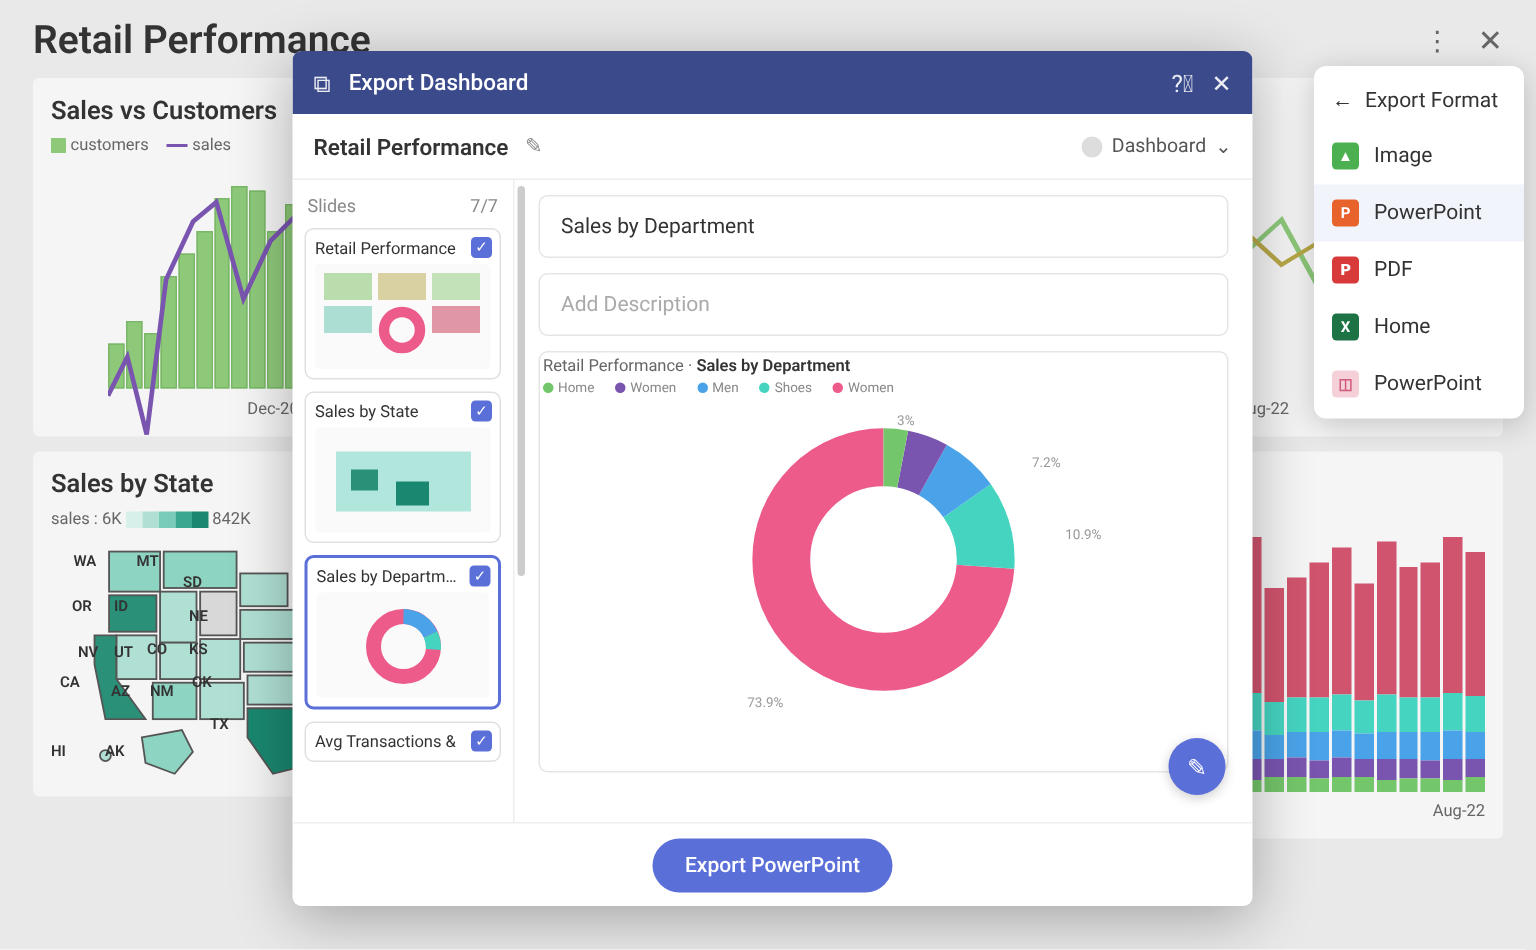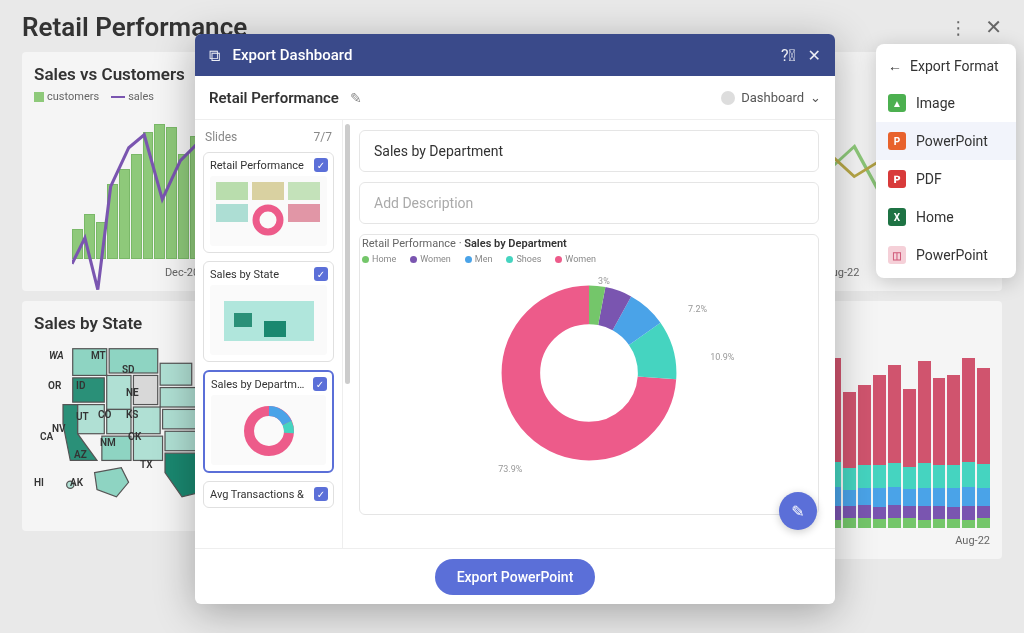--- a/index.html
+++ b/index.html
@@ -150,20 +150,26 @@
         <svg width="100%" height="150" viewBox="0 0 120 100" preserveAspectRatio="none">
           <polyline points="0,20 15,50 25,35 35,60 45,30 55,40 65,25 75,55 85,35 95,50 105,30 118,45" fill="none" stroke="#8ec97a" stroke-width="1.5"></polyline>
           <polyline points="0,40 15,30 25,55 35,40 45,50 55,30 65,45 75,35 85,55 95,38 105,48 118,35" fill="none" stroke="#b8a848" stroke-width="1.5"></polyline>
         </svg>
         <div class="mini-xlabel">Aug-22</div>
       </div>
     </div>
 
     <div class="bg-card map-card">
       <div class="bg-card-title">Sales by State</div>
+      <div class="map-legend">
+        <span>sales :</span>
+        <span>6K</span>
+        <span class="sq" style="background:#d8f0ea"></span><span class="sq" style="background:#b0e0d4"></span><span class="sq" style="background:#7accba"></span><span class="sq" style="background:#3aa890"></span><span class="sq" style="background:#1a8870"></span>
+        <span>842K</span>
+      </div>
       <div style="position:relative; height:170px;">
         <svg viewBox="0 0 200 140" width="100%" height="100%">
           <rect x="10" y="8" width="28" height="22" fill="#8ed4c2" stroke="#555"></rect>
           <rect x="40" y="8" width="40" height="20" fill="#8ed4c2" stroke="#555"></rect>
           <rect x="10" y="32" width="26" height="20" fill="#2a9078" stroke="#555"></rect>
           <rect x="38" y="30" width="20" height="28" fill="#b0e0d4" stroke="#555"></rect>
           <rect x="82" y="20" width="26" height="18" fill="#b0e0d4" stroke="#555"></rect>
           <rect x="60" y="30" width="20" height="24" fill="#d8d8d8" stroke="#555"></rect>
           <rect x="82" y="40" width="30" height="16" fill="#b0e0d4" stroke="#555"></rect>
           <rect x="14" y="54" width="22" height="24" fill="#b0e0d4" stroke="#555"></rect>
@@ -171,32 +177,32 @@
           <rect x="60" y="56" width="22" height="22" fill="#b0e0d4" stroke="#555"></rect>
           <rect x="84" y="58" width="28" height="16" fill="#b0e0d4" stroke="#555"></rect>
           <polygon points="2,54 14,54 14,78 30,100 8,100 2,70" fill="#2a9078" stroke="#555"></polygon>
           <rect x="34" y="80" width="24" height="20" fill="#8ed4c2" stroke="#555"></rect>
           <rect x="60" y="80" width="24" height="20" fill="#b0e0d4" stroke="#555"></rect>
           <rect x="86" y="76" width="28" height="16" fill="#b0e0d4" stroke="#555"></rect>
           <polygon points="86,94 130,94 140,120 100,130 86,110" fill="#1a8870" stroke="#555"></polygon>
           <polygon points="28,110 50,106 56,118 46,130 30,124" fill="#8ed4c2" stroke="#555"></polygon>
           <circle cx="8" cy="120" r="3" fill="#b0e0d4" stroke="#555"></circle>
         </svg>
-        <div class="state-lbl" style="left:15px; top:11px;font-style:italic;">WA</div>
+        <div class="state-lbl" style="left:15px; top:11px;">WA</div>
         <div class="state-lbl" style="left:57px; top:11px;">MT</div>
         <div class="state-lbl" style="left:14px; top:41px;">OR</div>
         <div class="state-lbl" style="left:42px; top:41px;">ID</div>
         <div class="state-lbl" style="left:88px; top:25px;">SD</div>
         <div class="state-lbl" style="left:92px; top:48px;">NE</div>
-        <div class="state-lbl" style="left:18px; top:84px;">NV</div>
+        <div class="state-lbl" style="left:18px; top:72px;">NV</div>
         <div class="state-lbl" style="left:42px; top:72px;">UT</div>
         <div class="state-lbl" style="left:64px; top:70px;">CO</div>
         <div class="state-lbl" style="left:92px; top:70px;">KS</div>
         <div class="state-lbl" style="left:6px; top:92px;">CA</div>
-        <div class="state-lbl" style="left:40px; top:110px;">AZ</div>
+        <div class="state-lbl" style="left:40px; top:98px;">AZ</div>
         <div class="state-lbl" style="left:66px; top:98px;">NM</div>
         <div class="state-lbl" style="left:94px; top:92px;">OK</div>
         <div class="state-lbl" style="left:106px;top:120px;">TX</div>
         <div class="state-lbl" style="left:0px;  top:138px;">HI</div>
         <div class="state-lbl" style="left:36px; top:138px;">AK</div>
       </div>
     </div>
     <div class="bg-card" style="visibility:hidden"></div>
 
     <div class="bg-card">

